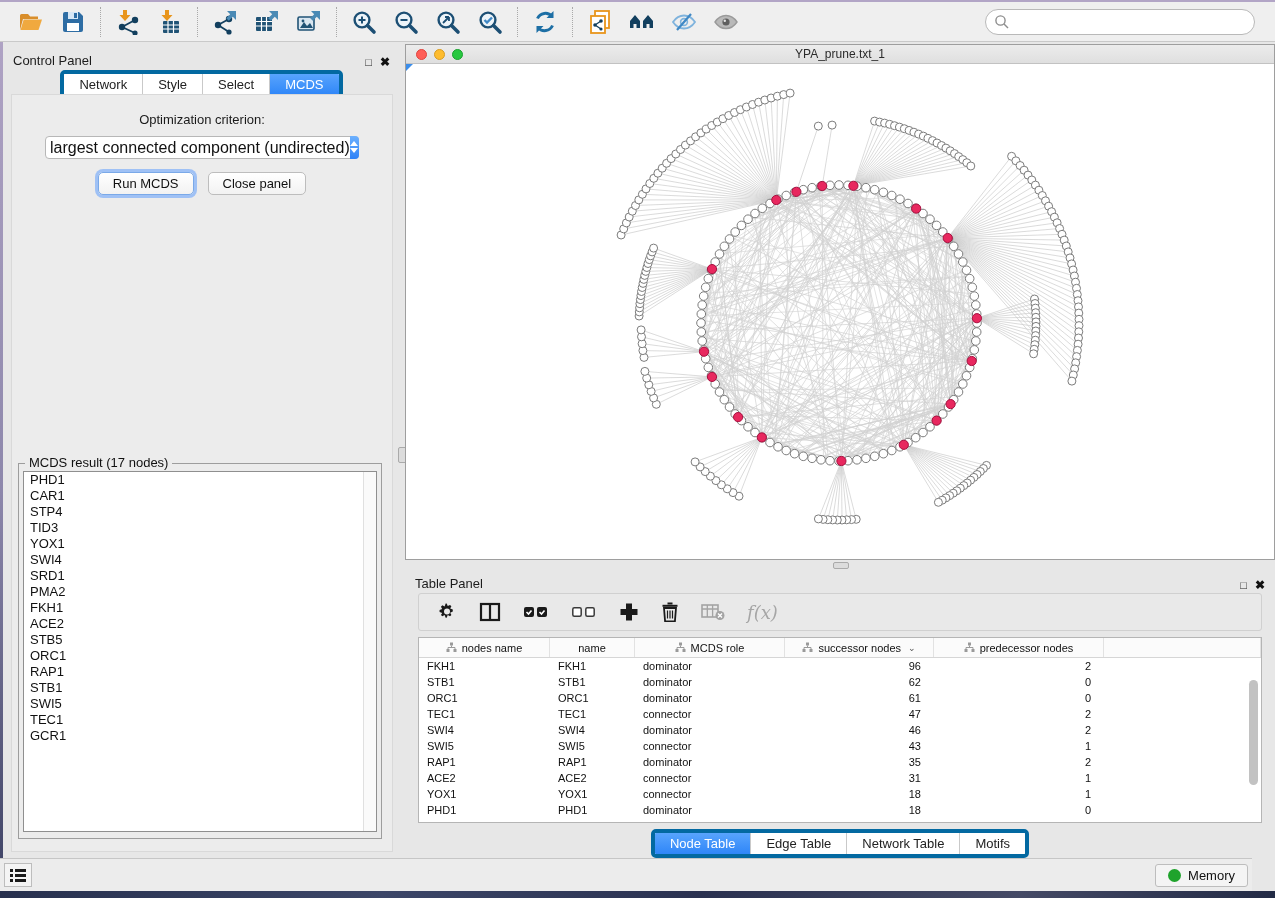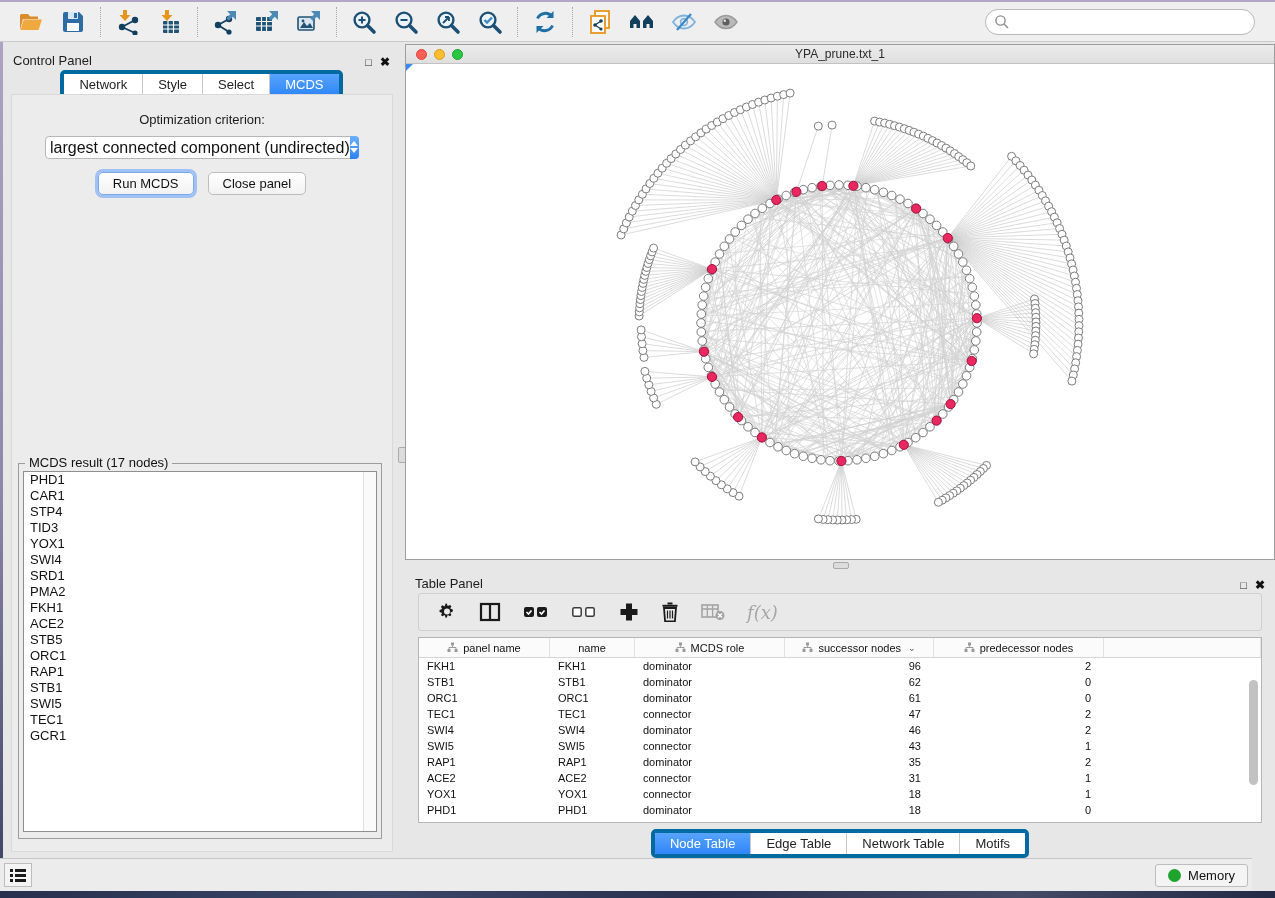--- a/index.html
+++ b/index.html
@@ -1232,21 +1232,21 @@
 
   <div class="node-table">
     <div class="thead">
       <div class="th c0">
           <svg width="11" height="11" viewBox="0 0 11 11">
             <rect x="4" y="0.5" width="3" height="3" fill="#9a9a9a"></rect>
             <rect x="0.5" y="7" width="3" height="3" fill="#9a9a9a"></rect>
             <rect x="7.5" y="7" width="3" height="3" fill="#9a9a9a"></rect>
             <path d="M5.5 3.5V5.5M2 7V5.5h7V7" stroke="#9a9a9a" fill="none"></path>
           </svg>
-          <span>panel name</span>
+          <span>nodes name</span>
         </div>
       <div class="th c1">
           <span>name</span>
         </div>
       <div class="th c2">
           <svg width="11" height="11" viewBox="0 0 11 11">
             <rect x="4" y="0.5" width="3" height="3" fill="#9a9a9a"></rect>
             <rect x="0.5" y="7" width="3" height="3" fill="#9a9a9a"></rect>
             <rect x="7.5" y="7" width="3" height="3" fill="#9a9a9a"></rect>
             <path d="M5.5 3.5V5.5M2 7V5.5h7V7" stroke="#9a9a9a" fill="none"></path>

